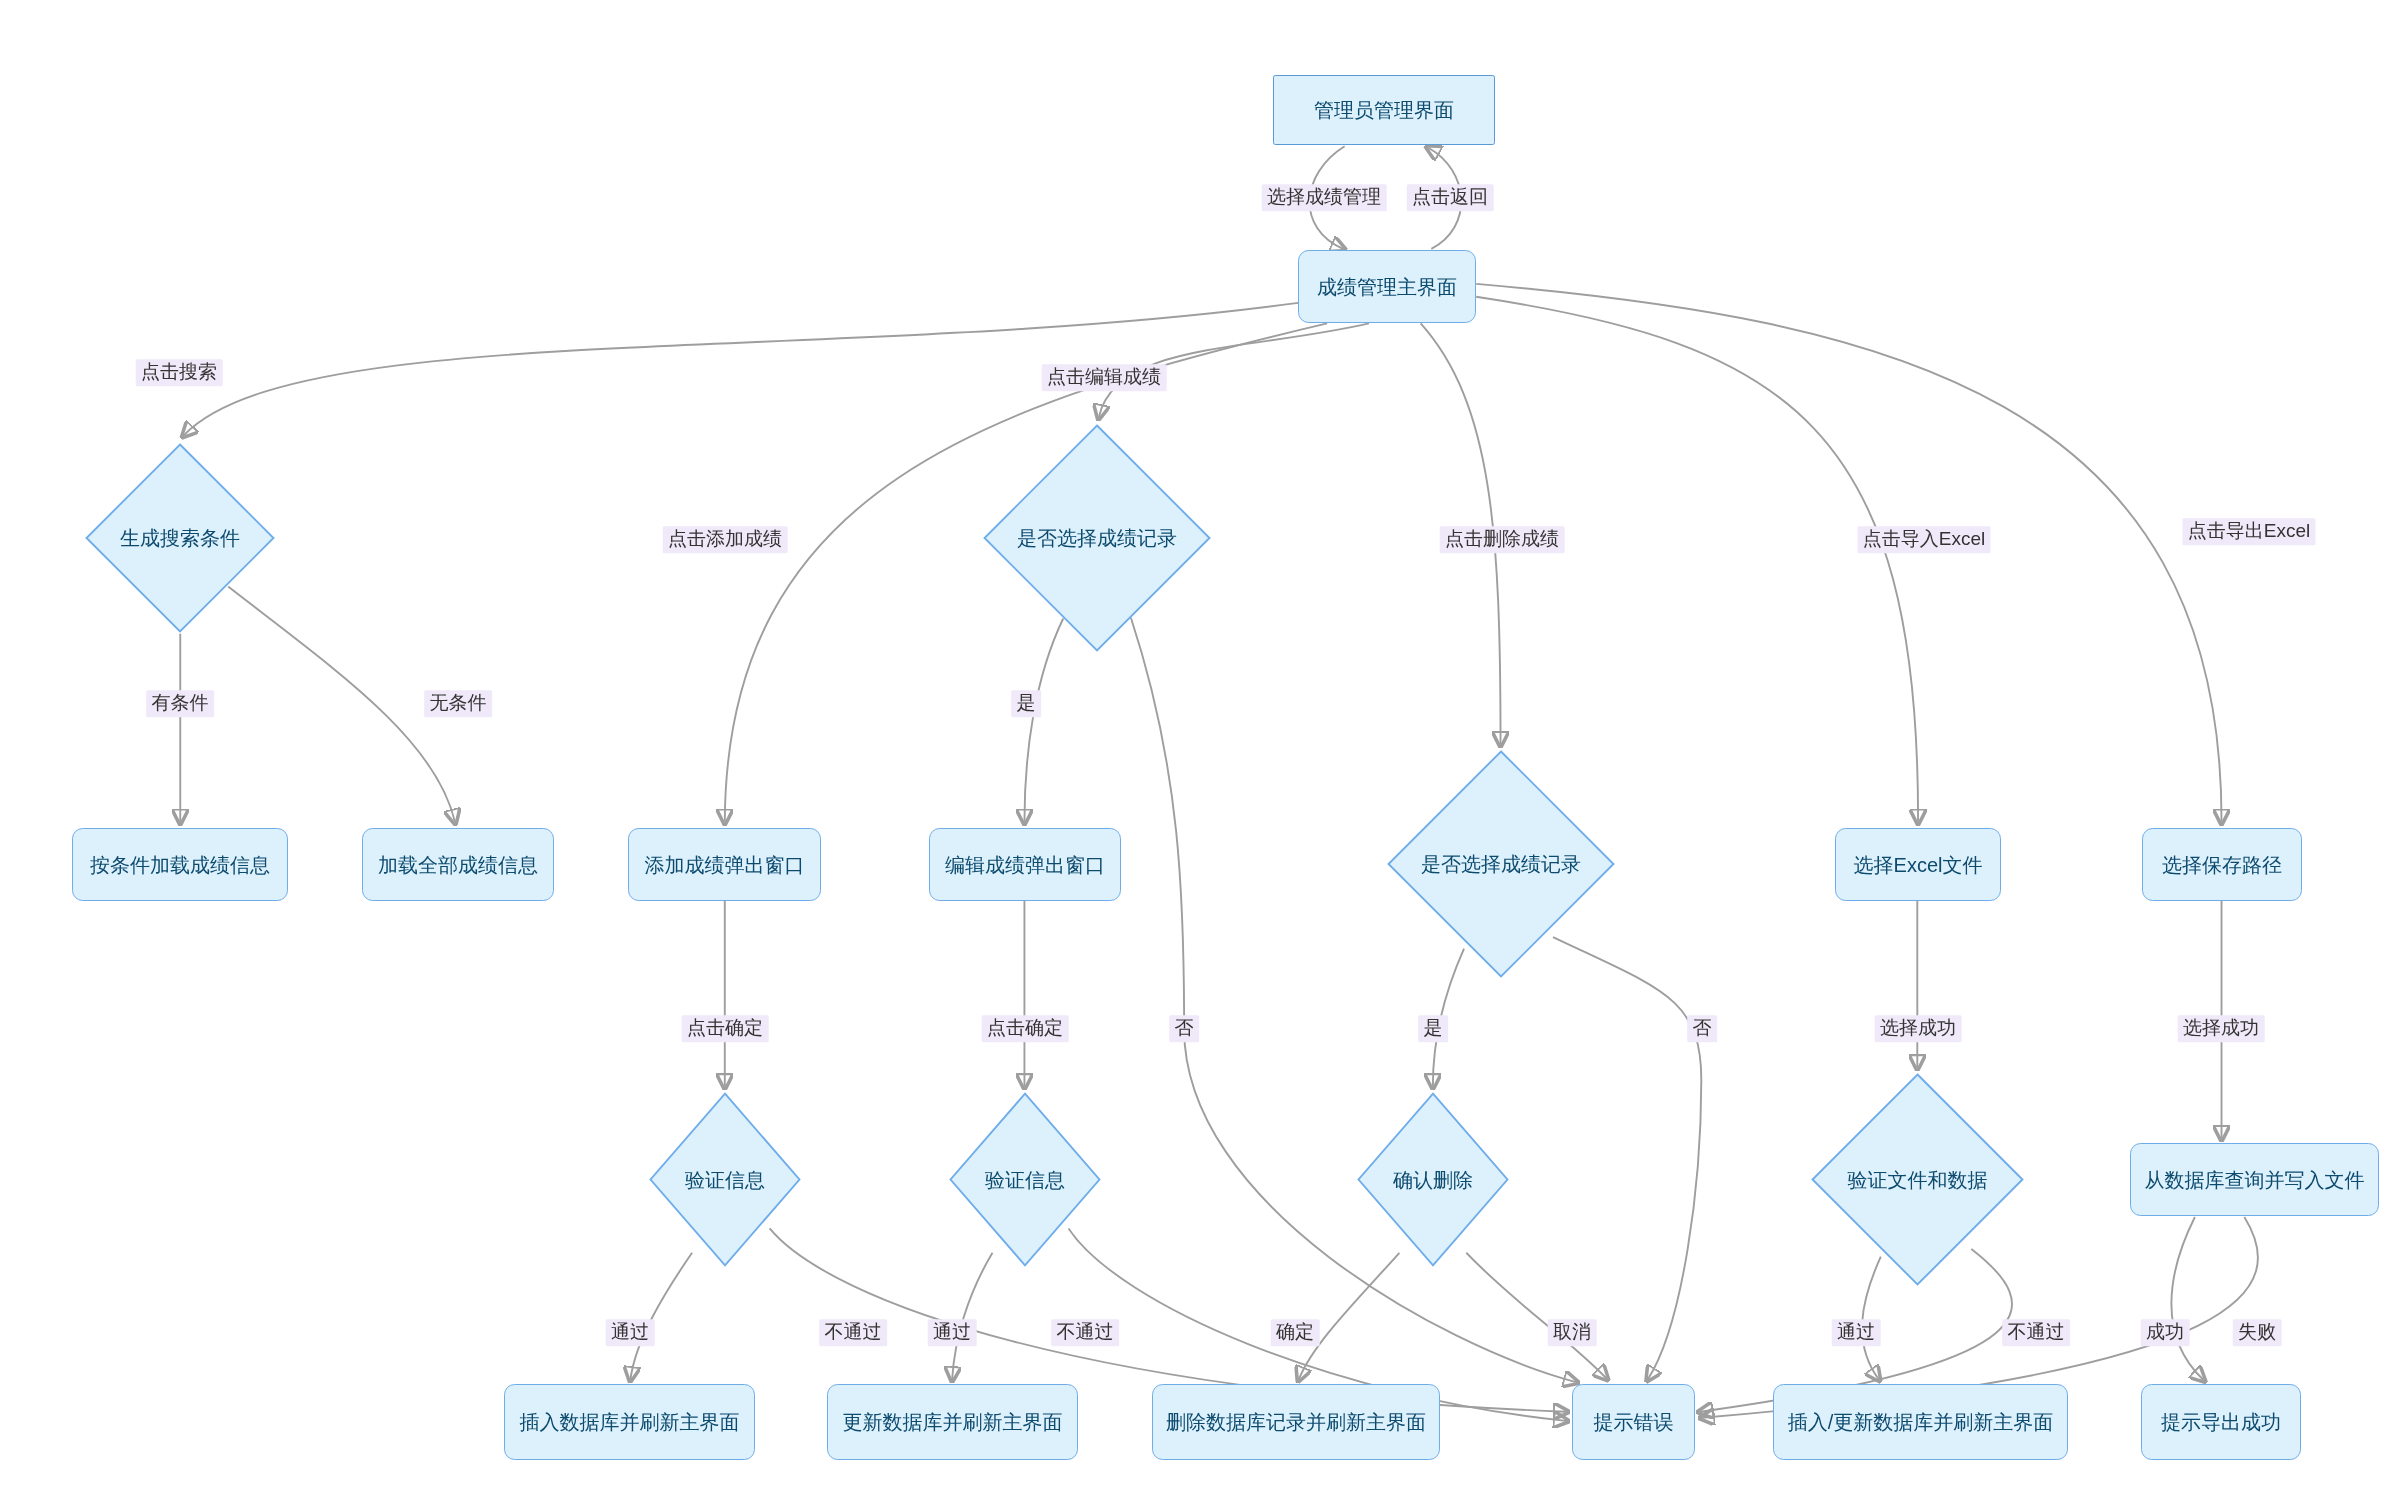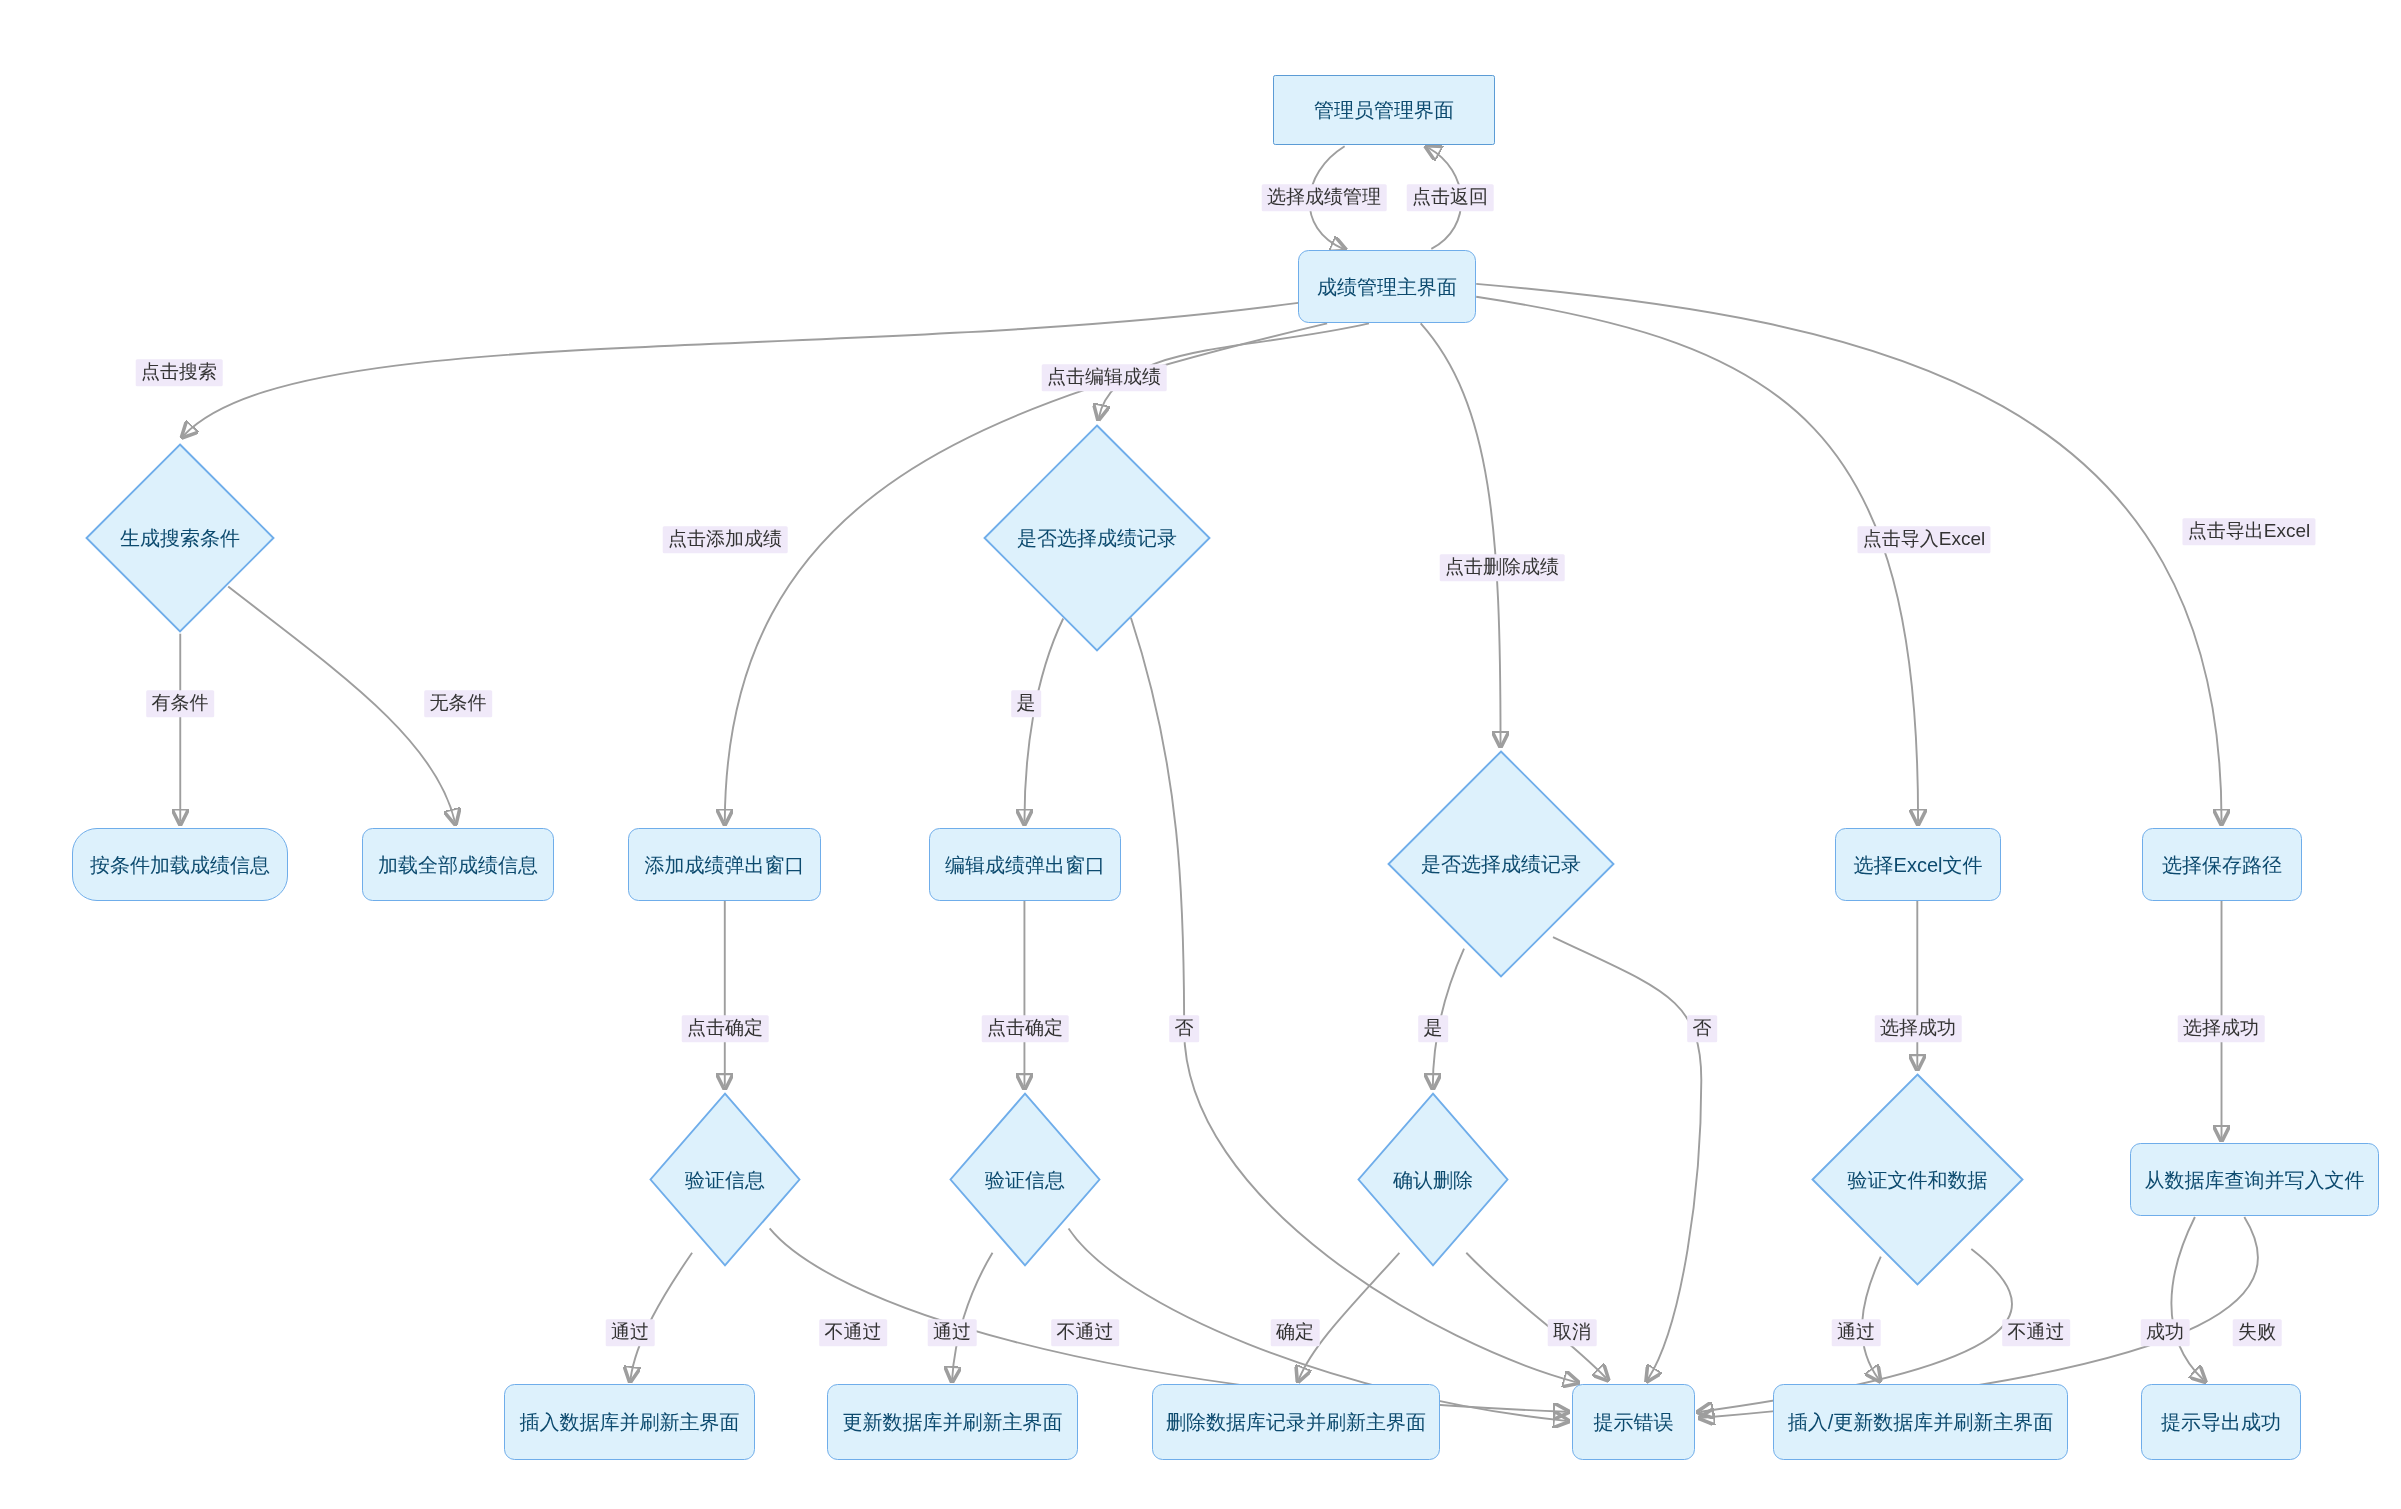--- a/index.html
+++ b/index.html
@@ -79,21 +79,21 @@
   </svg>
   <div id="nodes">
       <div class="node rect" style="left: 1273px; top: 75px; width: 222px; height: 70px;">管理员管理界面</div>
       <div class="node rounded" style="left: 1298px; top: 250px; width: 178px; height: 73px;">成绩管理主界面</div>
       <div class="node diamond" style="left: 85px; top: 443px; width: 190px; height: 190px;">
         <svg viewBox="0 0 250 250">
           <polygon points="125,2 248,125 125,248 2,125" fill="#ddf1fc" stroke="#6fadea" stroke-width="2.5"></polygon>
         </svg>
         <span class="nlabel">生成搜索条件</span>
       </div>
-      <div class="node rounded" style="left: 72px; top: 828px; width: 216px; height: 73px; border-radius: 25px;">按条件加载成绩信息</div>
+      <div class="node rounded" style="left: 72px; top: 828px; width: 216px; height: 73px;">按条件加载成绩信息</div>
       <div class="node rounded" style="left: 362px; top: 828px; width: 192px; height: 73px;">加载全部成绩信息</div>
       <div class="node rounded" style="left: 628px; top: 828px; width: 193px; height: 73px;">添加成绩弹出窗口</div>
       <div class="node rounded" style="left: 929px; top: 828px; width: 192px; height: 73px;">编辑成绩弹出窗口</div>
       <div class="node diamond" style="left: 983px; top: 424px; width: 228px; height: 228px;">
         <svg viewBox="0 0 300 300">
           <polygon points="150,2 298,150 150,298 2,150" fill="#ddf1fc" stroke="#6fadea" stroke-width="2.5"></polygon>
         </svg>
         <span class="nlabel">是否选择成绩记录</span>
       </div>
       <div class="node diamond" style="left: 1387px; top: 750px; width: 228px; height: 228px;">
@@ -135,21 +135,21 @@
       <div class="node rounded" style="left: 1572px; top: 1384px; width: 123px; height: 76px;">提示错误</div>
       <div class="node rounded" style="left: 1773px; top: 1384px; width: 295px; height: 76px;">插入/更新数据库并刷新主界面</div>
       <div class="node rounded" style="left: 2141px; top: 1384px; width: 160px; height: 76px;">提示导出成功</div>
     </div>
   <div id="edge-labels">
       <div class="edge-label" style="left: 1324px; top: 198px;">选择成绩管理</div>
       <div class="edge-label" style="left: 1450px; top: 198px;">点击返回</div>
       <div class="edge-label" style="left: 179px; top: 373px;">点击搜索</div>
       <div class="edge-label" style="left: 725px; top: 540px;">点击添加成绩</div>
       <div class="edge-label" style="left: 1104px; top: 378px;">点击编辑成绩</div>
-      <div class="edge-label" style="left: 1502px; top: 568px;">点击删除成绩</div>
+      <div class="edge-label" style="left: 1502px; top: 540px;">点击删除成绩</div>
       <div class="edge-label" style="left: 1924px; top: 540px;">点击导入Excel</div>
       <div class="edge-label" style="left: 2229px; top: 532px; margin-left: 20px;">点击导出Excel</div>
       <div class="edge-label" style="left: 180px; top: 704px;">有条件</div>
       <div class="edge-label" style="left: 458px; top: 704px;">无条件</div>
       <div class="edge-label" style="left: 1026px; top: 704px;">是</div>
       <div class="edge-label" style="left: 1184px; top: 1029px;">否</div>
       <div class="edge-label" style="left: 725px; top: 1029px;">点击确定</div>
       <div class="edge-label" style="left: 1025px; top: 1029px;">点击确定</div>
       <div class="edge-label" style="left: 1433px; top: 1029px;">是</div>
       <div class="edge-label" style="left: 1702px; top: 1029px;">否</div>

